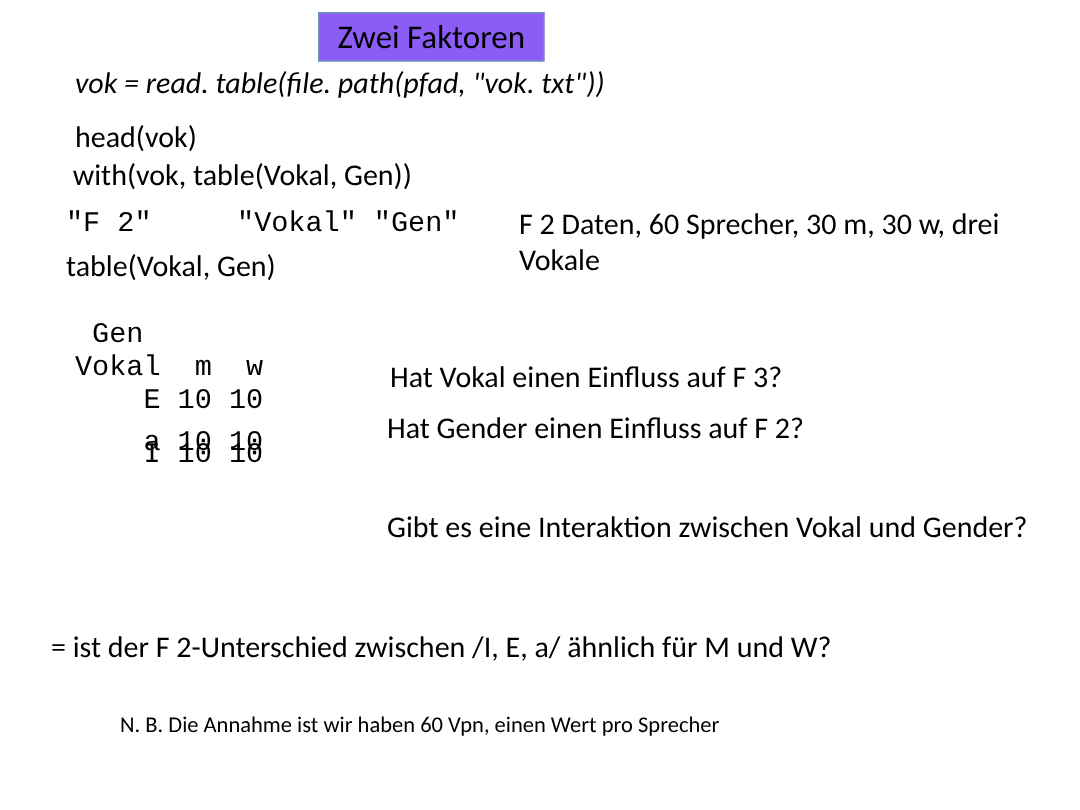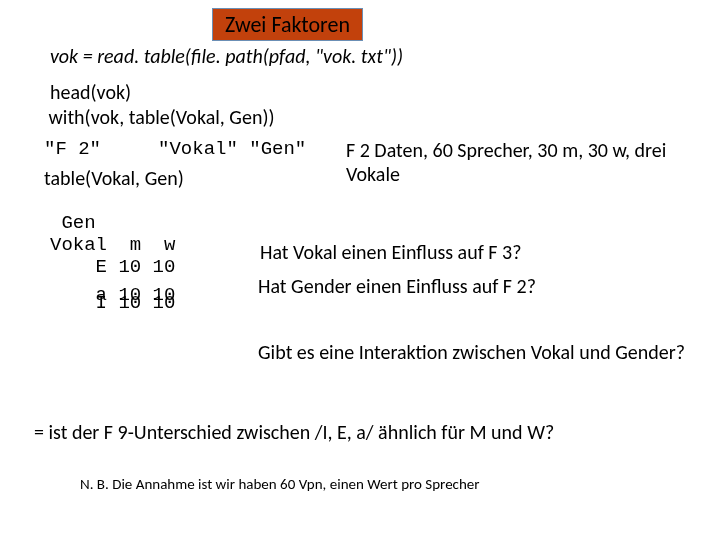--- a/index.html
+++ b/index.html
@@ -11,21 +11,21 @@
     font-size: 20px;
     color: #000;
     background: #fff;
     position: relative;
   }
   .title-box {
     position: absolute;
     top: 8px;
     left: 212px;
     border: 1px solid #6b8fb5;
-    background: #c2410c;
+    background: #8b5cf6;
     padding: 2px 12px;
     font-size: 22px;
   }
   .line {
     position: absolute;
     white-space: pre;
   }
   .mono {
     font-family: "Courier New", monospace;
     font-size: 19px;
@@ -50,15 +50,15 @@
 <div class="line mono" style="top:234px; left:50px;">Vokal  m  w</div>
 <div class="line mono" style="top:256px; left:50px;text-align:center;">    E 10 10</div>
 <div class="line mono" style="top:292px; left:50px;">    I 10 10</div>
 <div class="line mono" style="top:284px; left:50px;">    a 10 10</div>
 
 <div class="line" style="top:240px; left:260px;">Hat Vokal einen Einfluss auf F 3?</div>
 <div class="line" style="top:274px; left:258px;">Hat Gender einen Einfluss auf F 2?</div>
 
 <div class="line" style="top:340px; left:258px; width:430px; white-space:normal;">Gibt es eine Interaktion zwischen Vokal und Gender?</div>
 
-<div class="line" style="top:420px; left:34px;">= ist der F 9-Unterschied zwischen /I, E, a/ ähnlich für M und W?</div>
+<div class="line" style="top:420px; left:34px;">= ist der F 2-Unterschied zwischen /I, E, a/ ähnlich für M und W?</div>
 
 <div class="line" style="top:475px; left:80px; font-size:15px;">N. B. Die Annahme ist wir haben 60 Vpn, einen Wert pro Sprecher</div>
 
 </body></html>

